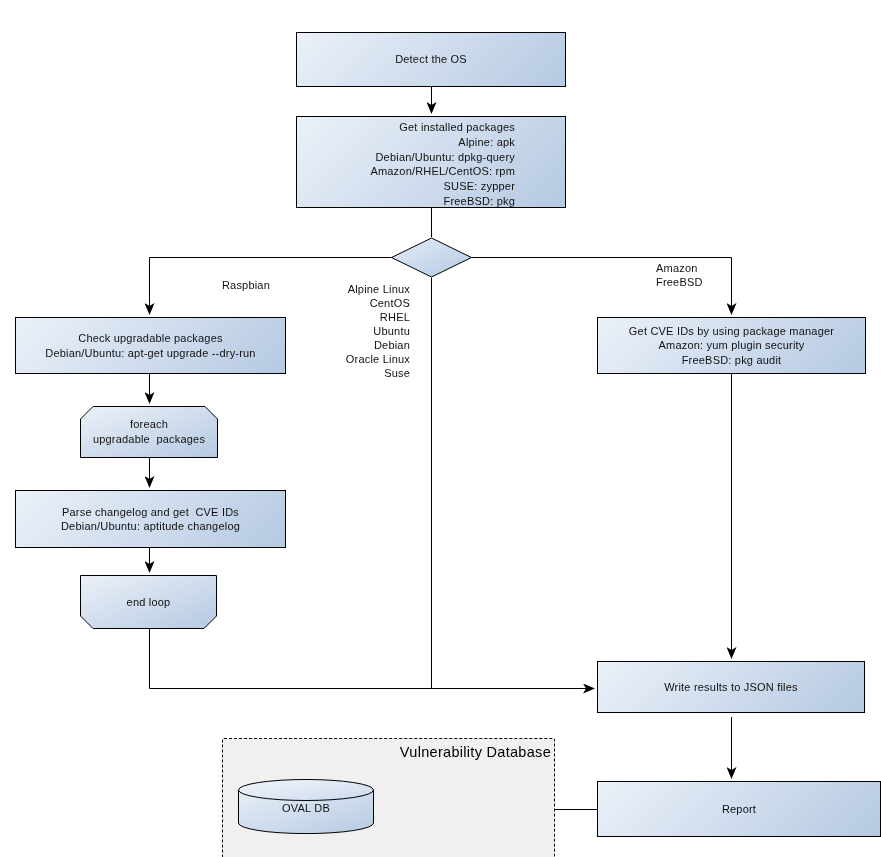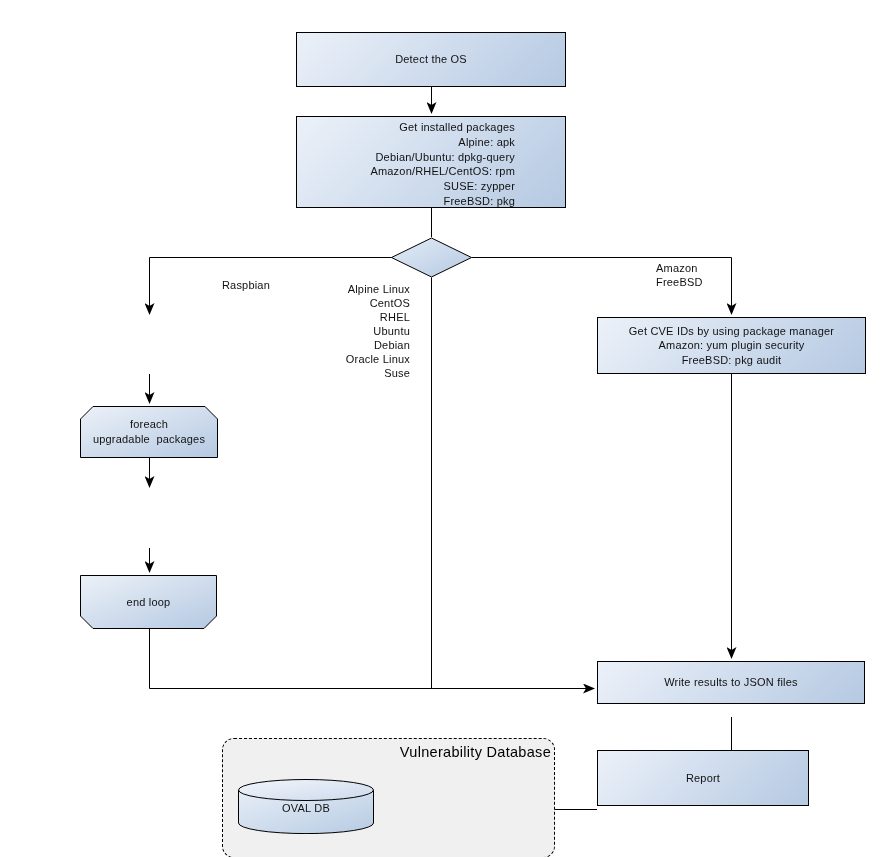--- a/index.html
+++ b/index.html
@@ -22,21 +22,21 @@
   .node-right-align .txt { text-align:right; padding:3px 50px 0 16px; line-height:14.8px; }
   .shape { position:absolute; }
   .shape svg { position:absolute; left:0; top:0; }
   .shape .txt { position:absolute; left:0; right:0; }
   .flabel {
     position:absolute; font-size:11px; line-height:14px; letter-spacing:0.2px;
     white-space:pre-wrap;
   }
   .group-box {
     position:absolute; box-sizing:border-box;
-    border:1px dashed #000; border-radius:12px; background:#f0f0f0;
+    border:1px dashed #000; border-radius:2px; background:#f0f0f0;
   }
   .group-title {
     position:absolute; top:5px; right:3px; font-size:14.5px; letter-spacing:0.3px;
     color:#000; white-space:nowrap;
   }
   .cyl-label { position:absolute; left:0; right:0; top:24px; text-align:center;
     font-size:11px; letter-spacing:0.2px; }
 </style>
 </head>
 <body>
@@ -76,60 +76,68 @@
 
   <div class="node node-right-align" style="left:296px;top:100px;width:270px;height:92px">
     <div class="txt">Get installed packages
 Alpine: apk
 Debian/Ubuntu: dpkg-query
 Amazon/RHEL/CentOS: rpm
 SUSE: zypper
 FreeBSD: pkg</div>
   </div>
 
+  <div class="node" style="left:15px;top:301px;width:271px;height:57px">
+    <div class="txt">Check upgradable packages
+Debian/Ubuntu: apt-get upgrade --dry-run</div>
+  </div>
 
   <div class="shape" style="left:80px;top:390px;width:138px;height:52px">
     <svg width="138" height="52" viewBox="0 0 138 52">
       <defs>
         <linearGradient id="gradF" x1="0" y1="0" x2="1" y2="1">
           <stop offset="0" stop-color="#ecf1f8"></stop>
           <stop offset="1" stop-color="#b5c9e2"></stop>
         </linearGradient>
       </defs>
       <polygon points="13,0.5 125,0.5 137.5,13 137.5,51.5 0.5,51.5 0.5,13" fill="url(#gradF)" stroke="#000"></polygon>
     </svg>
     <div class="txt" style="top:11px">foreach
 upgradable  packages</div>
   </div>
 
+  <div class="node" style="left:15px;top:474px;width:271px;height:58px">
+    <div class="txt">Parse changelog and get  CVE IDs
+Debian/Ubuntu: aptitude changelog</div>
+  </div>
 
   <div class="shape" style="left:80px;top:559px;width:137px;height:54px">
     <svg width="137" height="54" viewBox="0 0 137 54">
       <defs>
         <linearGradient id="gradE" x1="0" y1="0" x2="1" y2="1">
           <stop offset="0" stop-color="#ecf1f8"></stop>
           <stop offset="1" stop-color="#b5c9e2"></stop>
         </linearGradient>
       </defs>
       <polygon points="0.5,0.5 136.5,0.5 136.5,41 124,53.5 13,53.5 0.5,41" fill="url(#gradE)" stroke="#000"></polygon>
     </svg>
     <div class="txt" style="top:20px">end loop</div>
   </div>
 
   <div class="node" style="left:597px;top:301px;width:269px;height:57px">
     <div class="txt">Get CVE IDs by using package manager
 Amazon: yum plugin security
 FreeBSD: pkg audit</div>
   </div>
 
-  <div class="node" style="left:597px;top:645px;width:268px;height:43px">
+  <div class="node" style="left:597px;top:645px;width:268px;height:52px">
     <div class="txt">Write results to JSON files</div>
   </div>
 
-  <div class="node" style="left:597px;top:734px;width:212px;height:56px">
+  <div class="node" style="left:597px;top:765px;width:284px;height:56px">
     <div class="txt">Report</div>
   </div>
 
   <div class="flabel" style="left:170px;top:262px;width:100px;text-align:right">Raspbian</div>
 
   <div class="flabel" style="left:290px;top:266px;width:120px;text-align:right">Alpine Linux
 CentOS
 RHEL
 Ubuntu
 Debian

